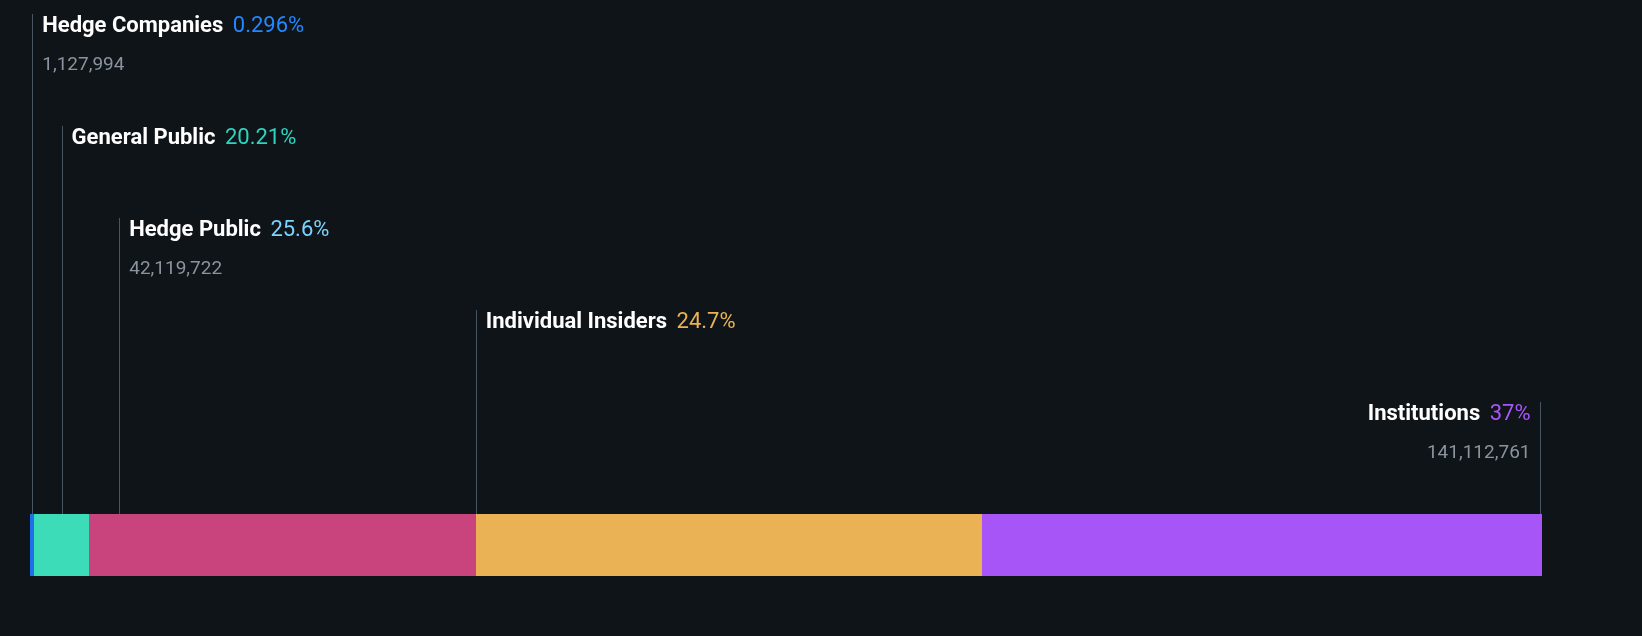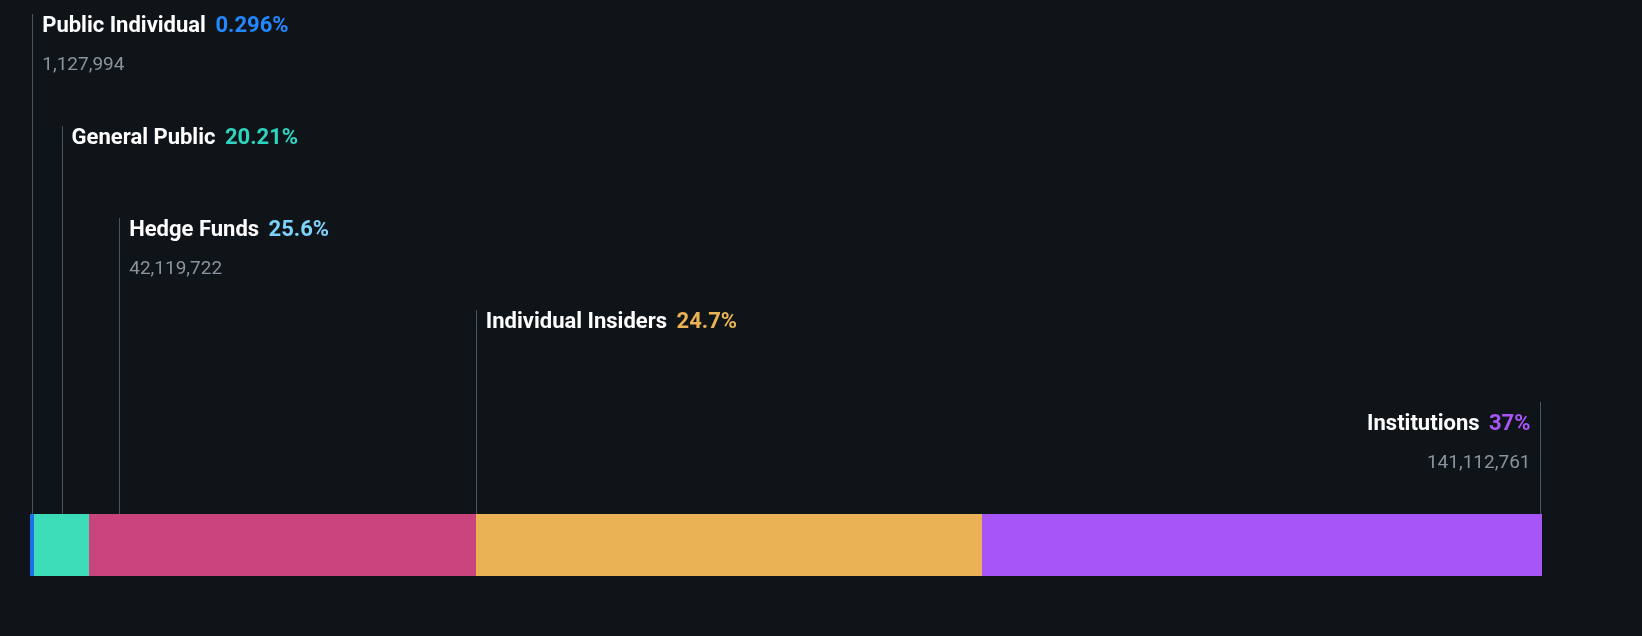--- a/index.html
+++ b/index.html
@@ -34,21 +34,21 @@
     white-space: nowrap;
   }
   .label-title {
     font-size: 22px;
     font-weight: 700;
     color: #ffffff;
     line-height: 1.35;
   }
   .label-pct {
     font-size: 22px;
-    font-weight: 700;
+    font-weight: 400;
     margin-left: 4px;
     margin-top: 40px;
   }
   .label-value {
     font-size: 19px;
     color: #8b949e;
     margin-top: 12px;
   }
   .leader {
     position: absolute;
@@ -64,49 +64,49 @@
 
   <div class="leader" style="left:0.148%; top:14px; bottom:122px;"></div>
   <div class="leader" style="left:2.091%; top:126px; bottom:122px;"></div>
   <div class="leader" style="left:5.9%; top:218px; bottom:122px;"></div>
   <div class="leader" style="left:29.486%; top:310px; bottom:122px;"></div>
 
   <div class="leader" style="left:99.9%; top:402px; bottom:122px;"></div>
 
   <div class="label-group" style="left:calc(0.148% + 10px); top:10px;">
     <div class="label-title">
-      <span>Public Individual</span>
+      <span>Hedge Companies</span>
       <span class="label-pct" style="color:#2388ff;">0.296%</span>
     </div>
     <div class="label-value">1,127,994</div>
   </div>
 
   <div class="label-group" style="left:calc(2.091% + 10px); top:122px;">
     <div class="label-title">
       <span>General Public</span>
       <span class="label-pct" style="color:#2dd4bf;">20.21%</span>
     </div>
   </div>
 
   <div class="label-group" style="left:calc(5.9% + 10px); top:214px;">
     <div class="label-title">
-      <span>Hedge Funds</span>
+      <span>Hedge Public</span>
       <span class="label-pct" style="color:#7dd3fc;">25.6%</span>
     </div>
     <div class="label-value">42,119,722</div>
   </div>
 
   <div class="label-group" style="left:calc(29.486% + 10px); top:306px;">
     <div class="label-title">
       <span>Individual Insiders</span>
       <span class="label-pct" style="color:#eab254;">24.7%</span>
     </div>
   </div>
 
-  <div class="label-group right-align" style="right:calc(0.1% + 10px); top:408px;">
+  <div class="label-group right-align" style="right:calc(0.1% + 10px); top:398px;">
     <div class="label-title">
       <span>Institutions</span>
       <span class="label-pct" style="color:#a855f7;">37%</span>
     </div>
     <div class="label-value">141,112,761</div>
   </div>
 
   <div class="bar-track">
     <div class="bar-segment" style="width:0.296%; background:#1f6feb;"></div>
     <div class="bar-segment" style="width:3.59%;  background:#3ddcb8;"></div>

